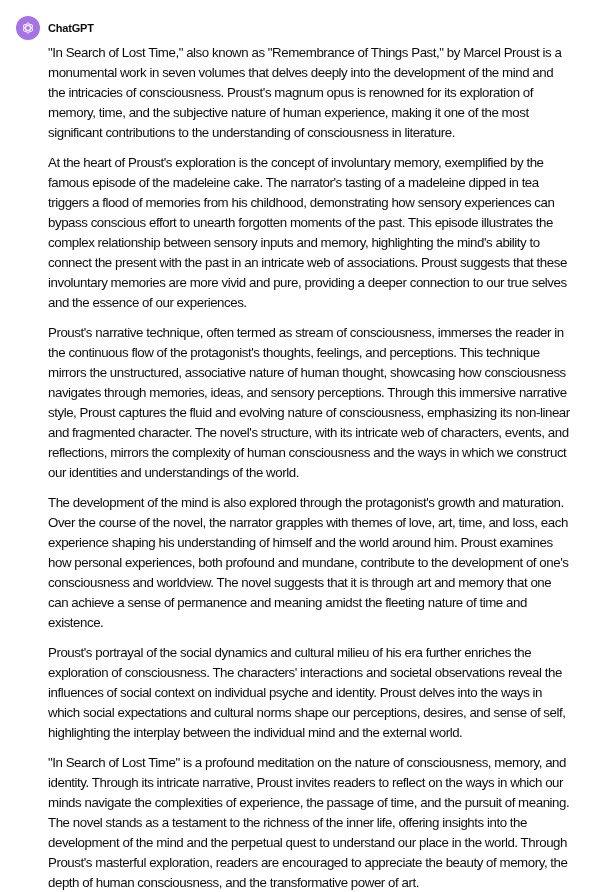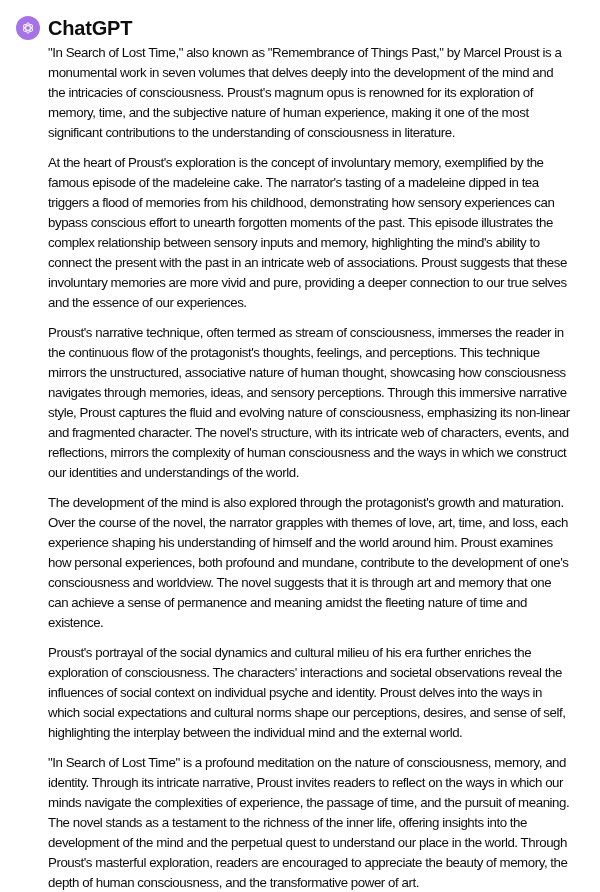--- a/index.html
+++ b/index.html
@@ -31,21 +31,21 @@
     align-items: center;
     justify-content: center;
     flex: 0 0 auto;
   }
   .avatar svg {
     width: 16px;
     height: 16px;
     display: block;
   }
   .sender {
-    font-size: 20px;
+    font-size: 11px;
     font-weight: bold;
     color: #0d0d0d;
     letter-spacing: -0.2px;
   }
   .msg-body {
     margin-left: 32px;
     margin-top: 3px;
     width: 523px;
   }
   .msg-body p {

